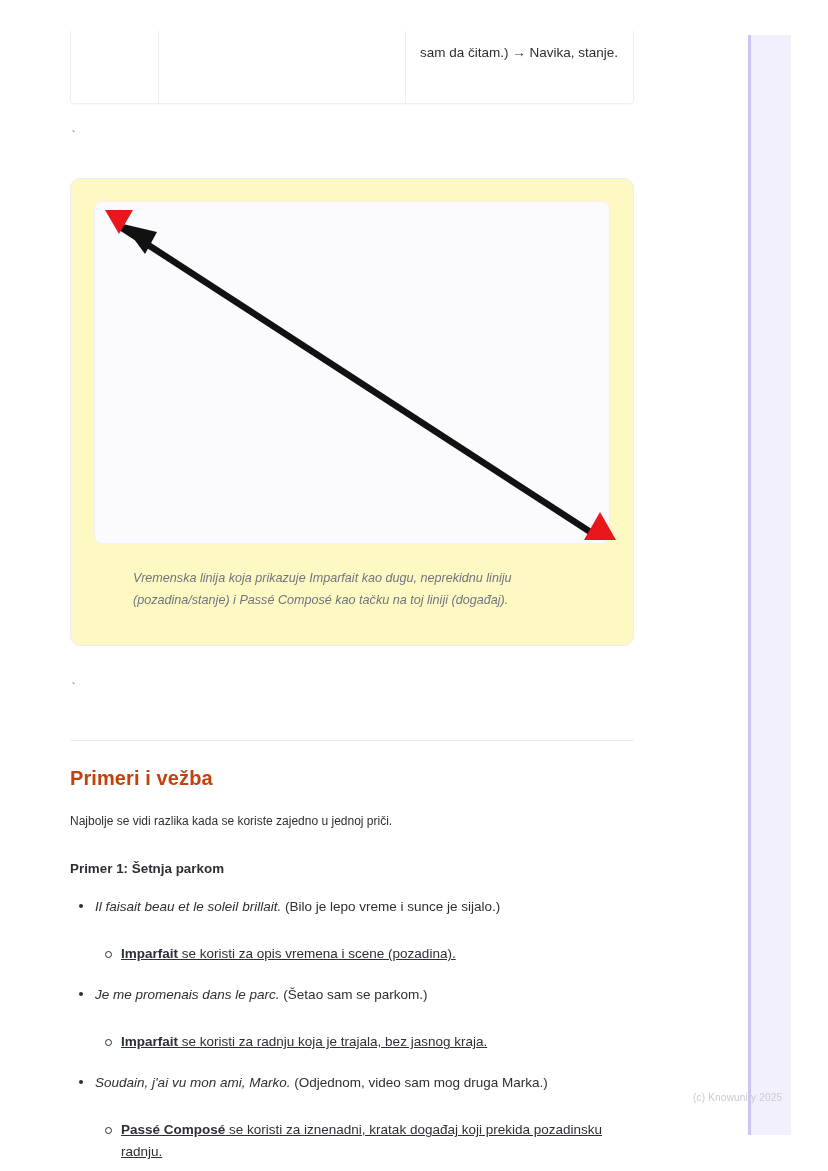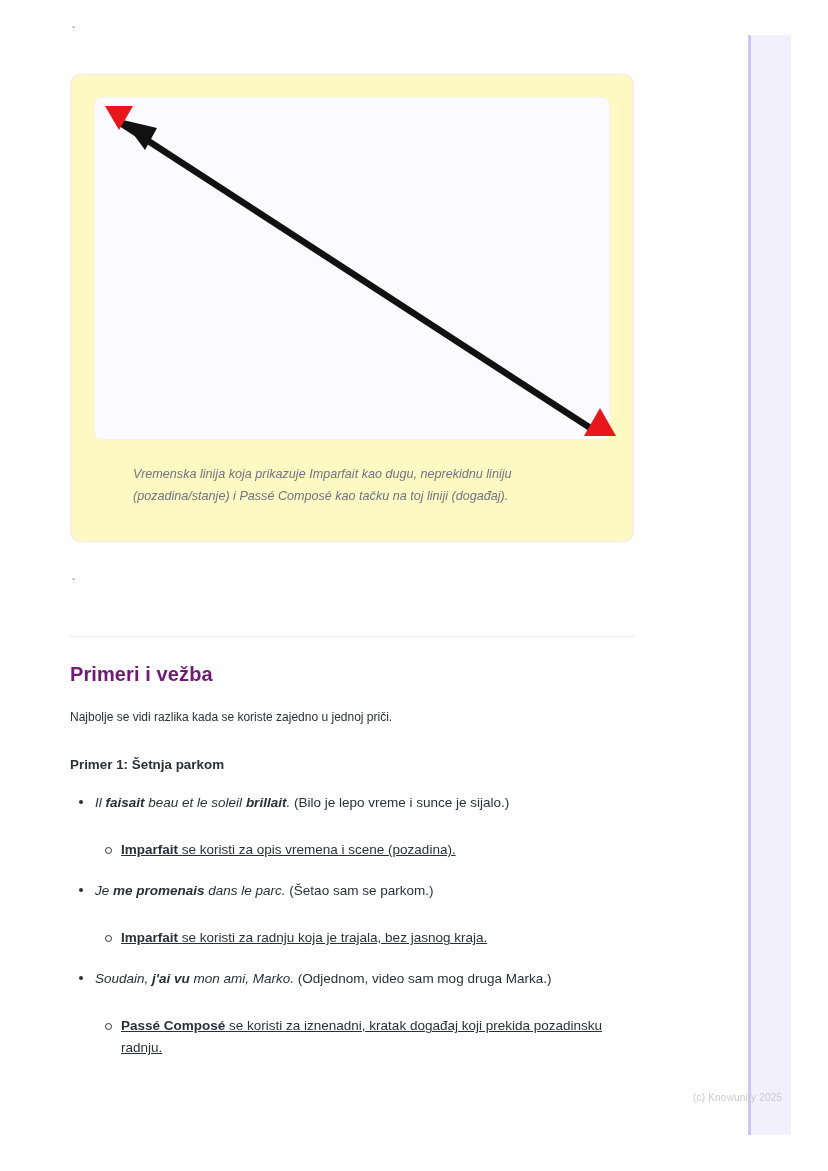--- a/index.html
+++ b/index.html
@@ -108,21 +108,21 @@
   
   .rule {
     margin-top: 44px;
     height: 1px;
     background: #e9e9ee;
   }
   h2.section-title {
     margin: 26px 0 0 0;
     font-size: 20px;
     font-weight: 700;
-    color: #701a75;
+    color: #c2410c;
     letter-spacing: 0.1px;
   }
   p.lead {
     margin: 21px 0 0 0;
     font-size: 12px;
     line-height: 20px;
     color: #2b3038;
   }
   p.sub-title {
     margin: 30px 0 0 0;
@@ -167,31 +167,38 @@
     content: "";
     position: absolute;
     left: 35px;
     top: 8px;
     width: 5px; height: 5px;
     border-radius: 50%;
     border: 1px solid #2b3038;
     background: transparent;
   }
   .it { font-style: italic; margin-top: 15px; }
-  .bi { font-style: italic; font-weight: 700; }
+  .bi { font-style: italic; font-weight: 400; }
   .bd { font-weight: 700; }
 </style>
 </head>
 <body>
 
 <div class="side-rail"></div>
 <div class="watermark">(c) Knowunity 2025</div>
 
 <div class="doc">
 
+  <div class="table-frag">
+    <div class="tf-cell tf-c1"></div>
+    <div class="tf-cell tf-c2"></div>
+    <div class="tf-cell tf-c3">
+      <div class="txt">sam da čitam.) → Navika, stanje.</div>
+    </div>
+  </div>
 
   <div class="tick tick-1">`</div>
 
   <div class="figure-card">
     <div class="figure-inner">
       <svg viewBox="0 0 516 343" width="516" height="343">
 
         <line x1="24" y1="24" x2="500" y2="333" stroke="#111111" stroke-width="6.5" stroke-linecap="butt"></line>
 
         <polygon points="28,22 62,30 50,52" fill="#111111"></polygon>

